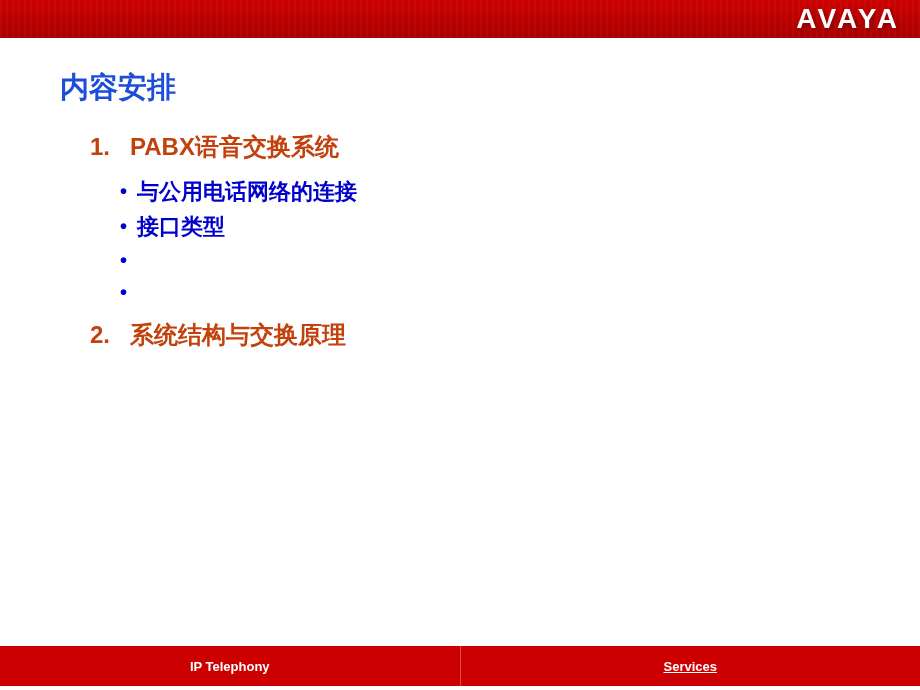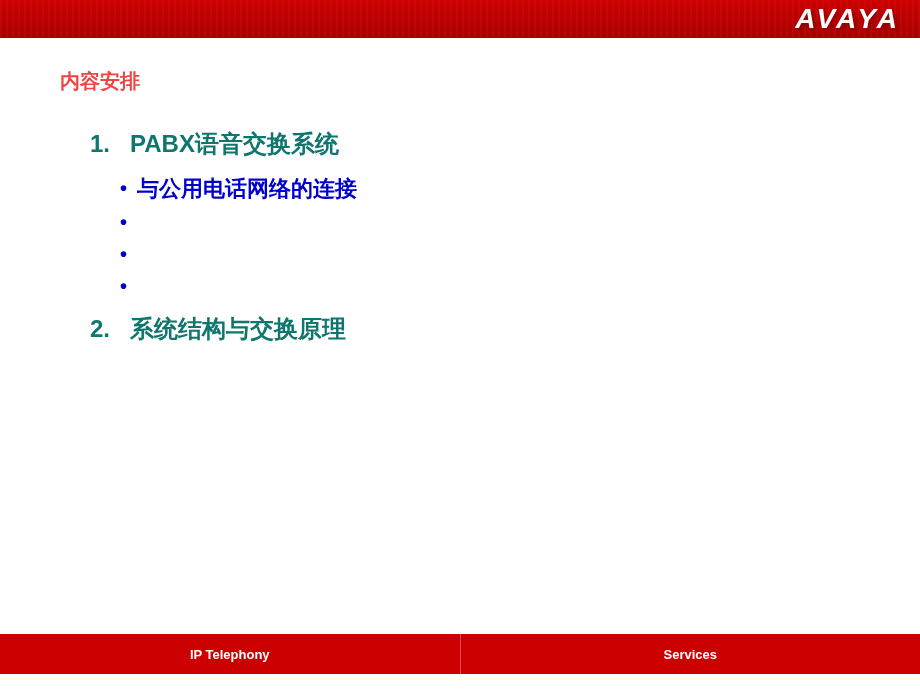--- a/index.html
+++ b/index.html
@@ -43,49 +43,48 @@
       height: 38px;
       display: flex;
       align-items: center;
     }
 
     .avaya-logo {
       font-size: 28px;
       font-weight: 900;
       color: #ffffff;
       letter-spacing: 3px;
-      font-style: italic;
       text-shadow: 2px 2px 4px rgba(0,0,0,0.3);
     }
 
     
     .main-content {
       width: 100%;
       height: 612px; 
       background: #ffffff;
       padding: 20px 60px 20px 60px;
       position: relative;
     }
 
     
     .page-title {
-      color: #ef4444;
-      font-size: 20px;
+      color: #1d4ed8;
+      font-size: 29px;
       font-weight: bold;
-      margin-bottom: 32px;
+      margin-bottom: 22px;
       margin-top: 10px;
     }
 
     
     .content-list {
       margin-left: 30px;
     }
 
     .main-item {
-      color: #0f766e;
+      color: #c2410c;
       font-size: 24px;
       font-weight: bold;
       margin-bottom: 10px;
       line-height: 1.4;
     }
 
     .sub-list {
       margin-left: 30px;
       margin-bottom: 10px;
     }
@@ -100,41 +99,42 @@
     }
 
     .bullet {
       margin-right: 10px;
       font-size: 20px;
     }
 
     
     .footer-bar {
       position: absolute;
-      bottom: 16px;
+      bottom: 4px;
       width: 920px;
       height: 40px;
       background: #cc0000;
       display: flex;
     }
 
     .footer-item {
       flex: 1;
       display: flex;
       align-items: center;
       justify-content: center;
       color: #ffffff;
       font-size: 13px;
       font-weight: bold;
       border-right: 1px solid rgba(255,255,255,0.3);
       text-align: center;
     }
 
     .footer-item:last-child {
       border-right: none;
+      text-decoration: underline;
     }
   </style>
 </head>
 <body>
 
 <div class="top-bar">
   <div class="logo-area">
     <span class="avaya-logo">AVAYA</span>
   </div>
 </div>
@@ -150,20 +150,21 @@
       <span>PABX语音交换系统</span>
     </div>
 
     <div class="sub-list">
       <div class="sub-item">
         <span class="bullet">•</span>
         <span>与公用电话网络的连接</span>
       </div>
       <div class="sub-item">
         <span class="bullet">•</span>
+        <span>接口类型</span>
       </div>
       <div class="sub-item">
         <span class="bullet">•</span>
       </div>
       <div class="sub-item">
         <span class="bullet">•</span>
       </div>
     </div>
 
     <div class="main-item">

